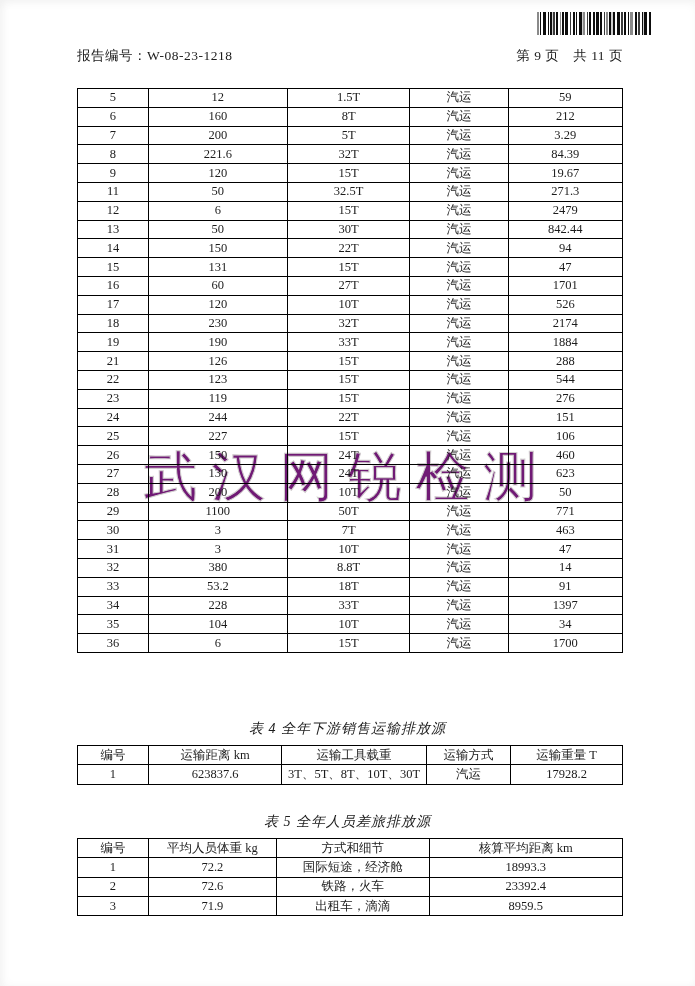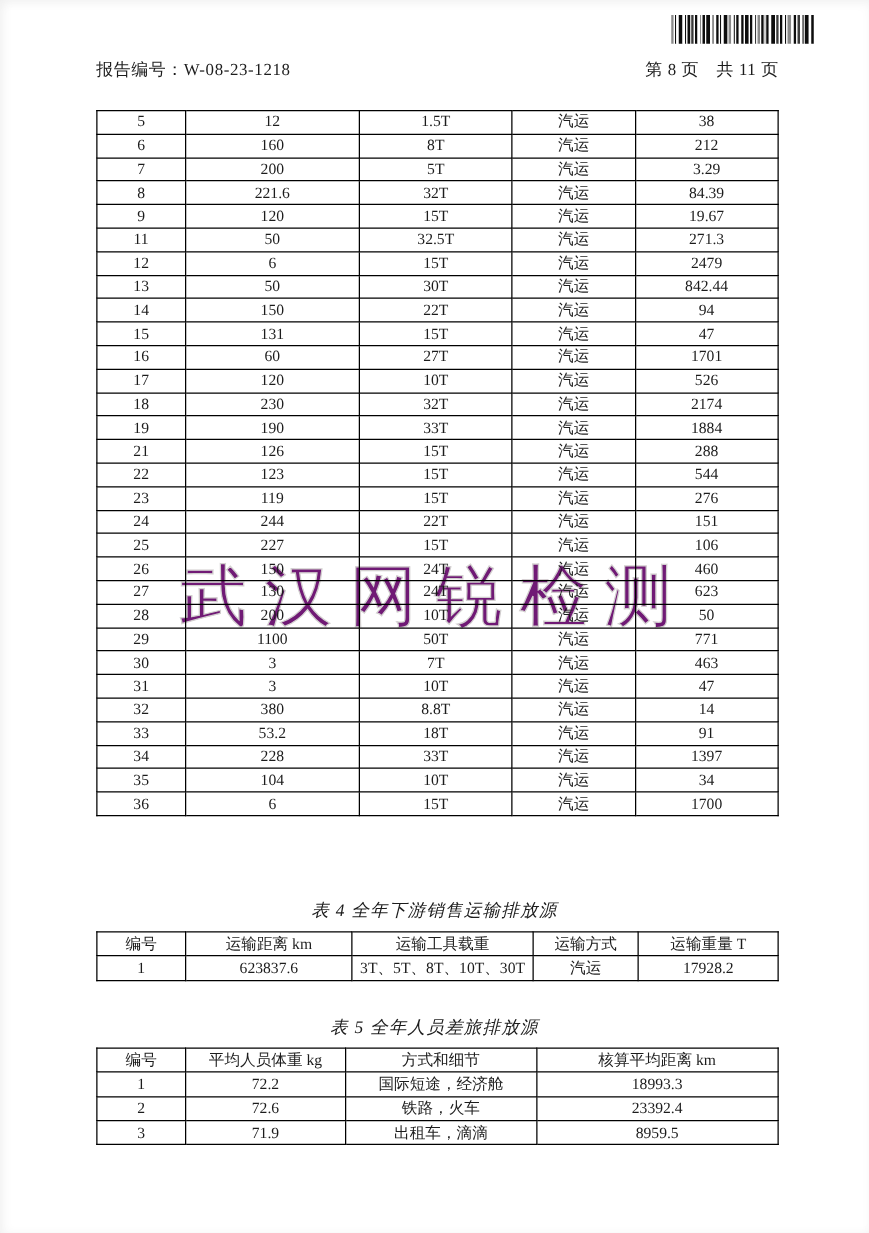--- a/index.html
+++ b/index.html
@@ -137,40 +137,40 @@
       <span style="width: 2px; background: rgb(255, 255, 255);"></span>
       <span style="width: 1px; background: rgb(13, 13, 13);"></span>
       <span style="width: 1px; background: rgb(207, 207, 207);"></span>
       <span style="width: 3px; background: rgb(13, 13, 13);"></span>
       <span style="width: 2px; background: rgb(255, 255, 255);"></span>
       <span style="width: 2px; background: rgb(13, 13, 13);"></span>
     </div>
 
   <div class="hdr">
     <span>报告编号：W-08-23-1218</span>
-    <span>第 8 页　共 11 页</span>
+    <span>第 9 页　共 11 页</span>
   </div>
 
   <div class="watermark">武汉网锐检测</div>
 
   <table class="main-table">
     <colgroup>
       <col style="width:13%">
         <col style="width:25.5%">
         <col style="width:22.5%">
       <col style="width:18%">
         <col style="width:21%">
     </colgroup>
     <tbody>
         <tr>
           <td>5</td>
           <td>12</td>
           <td>1.5T</td>
           <td>汽运</td>
-          <td>38</td>
+          <td>59</td>
         </tr>
         <tr>
           <td>6</td>
           <td>160</td>
           <td>8T</td>
           <td>汽运</td>
           <td>212</td>
         </tr>
         <tr>
           <td>7</td>

